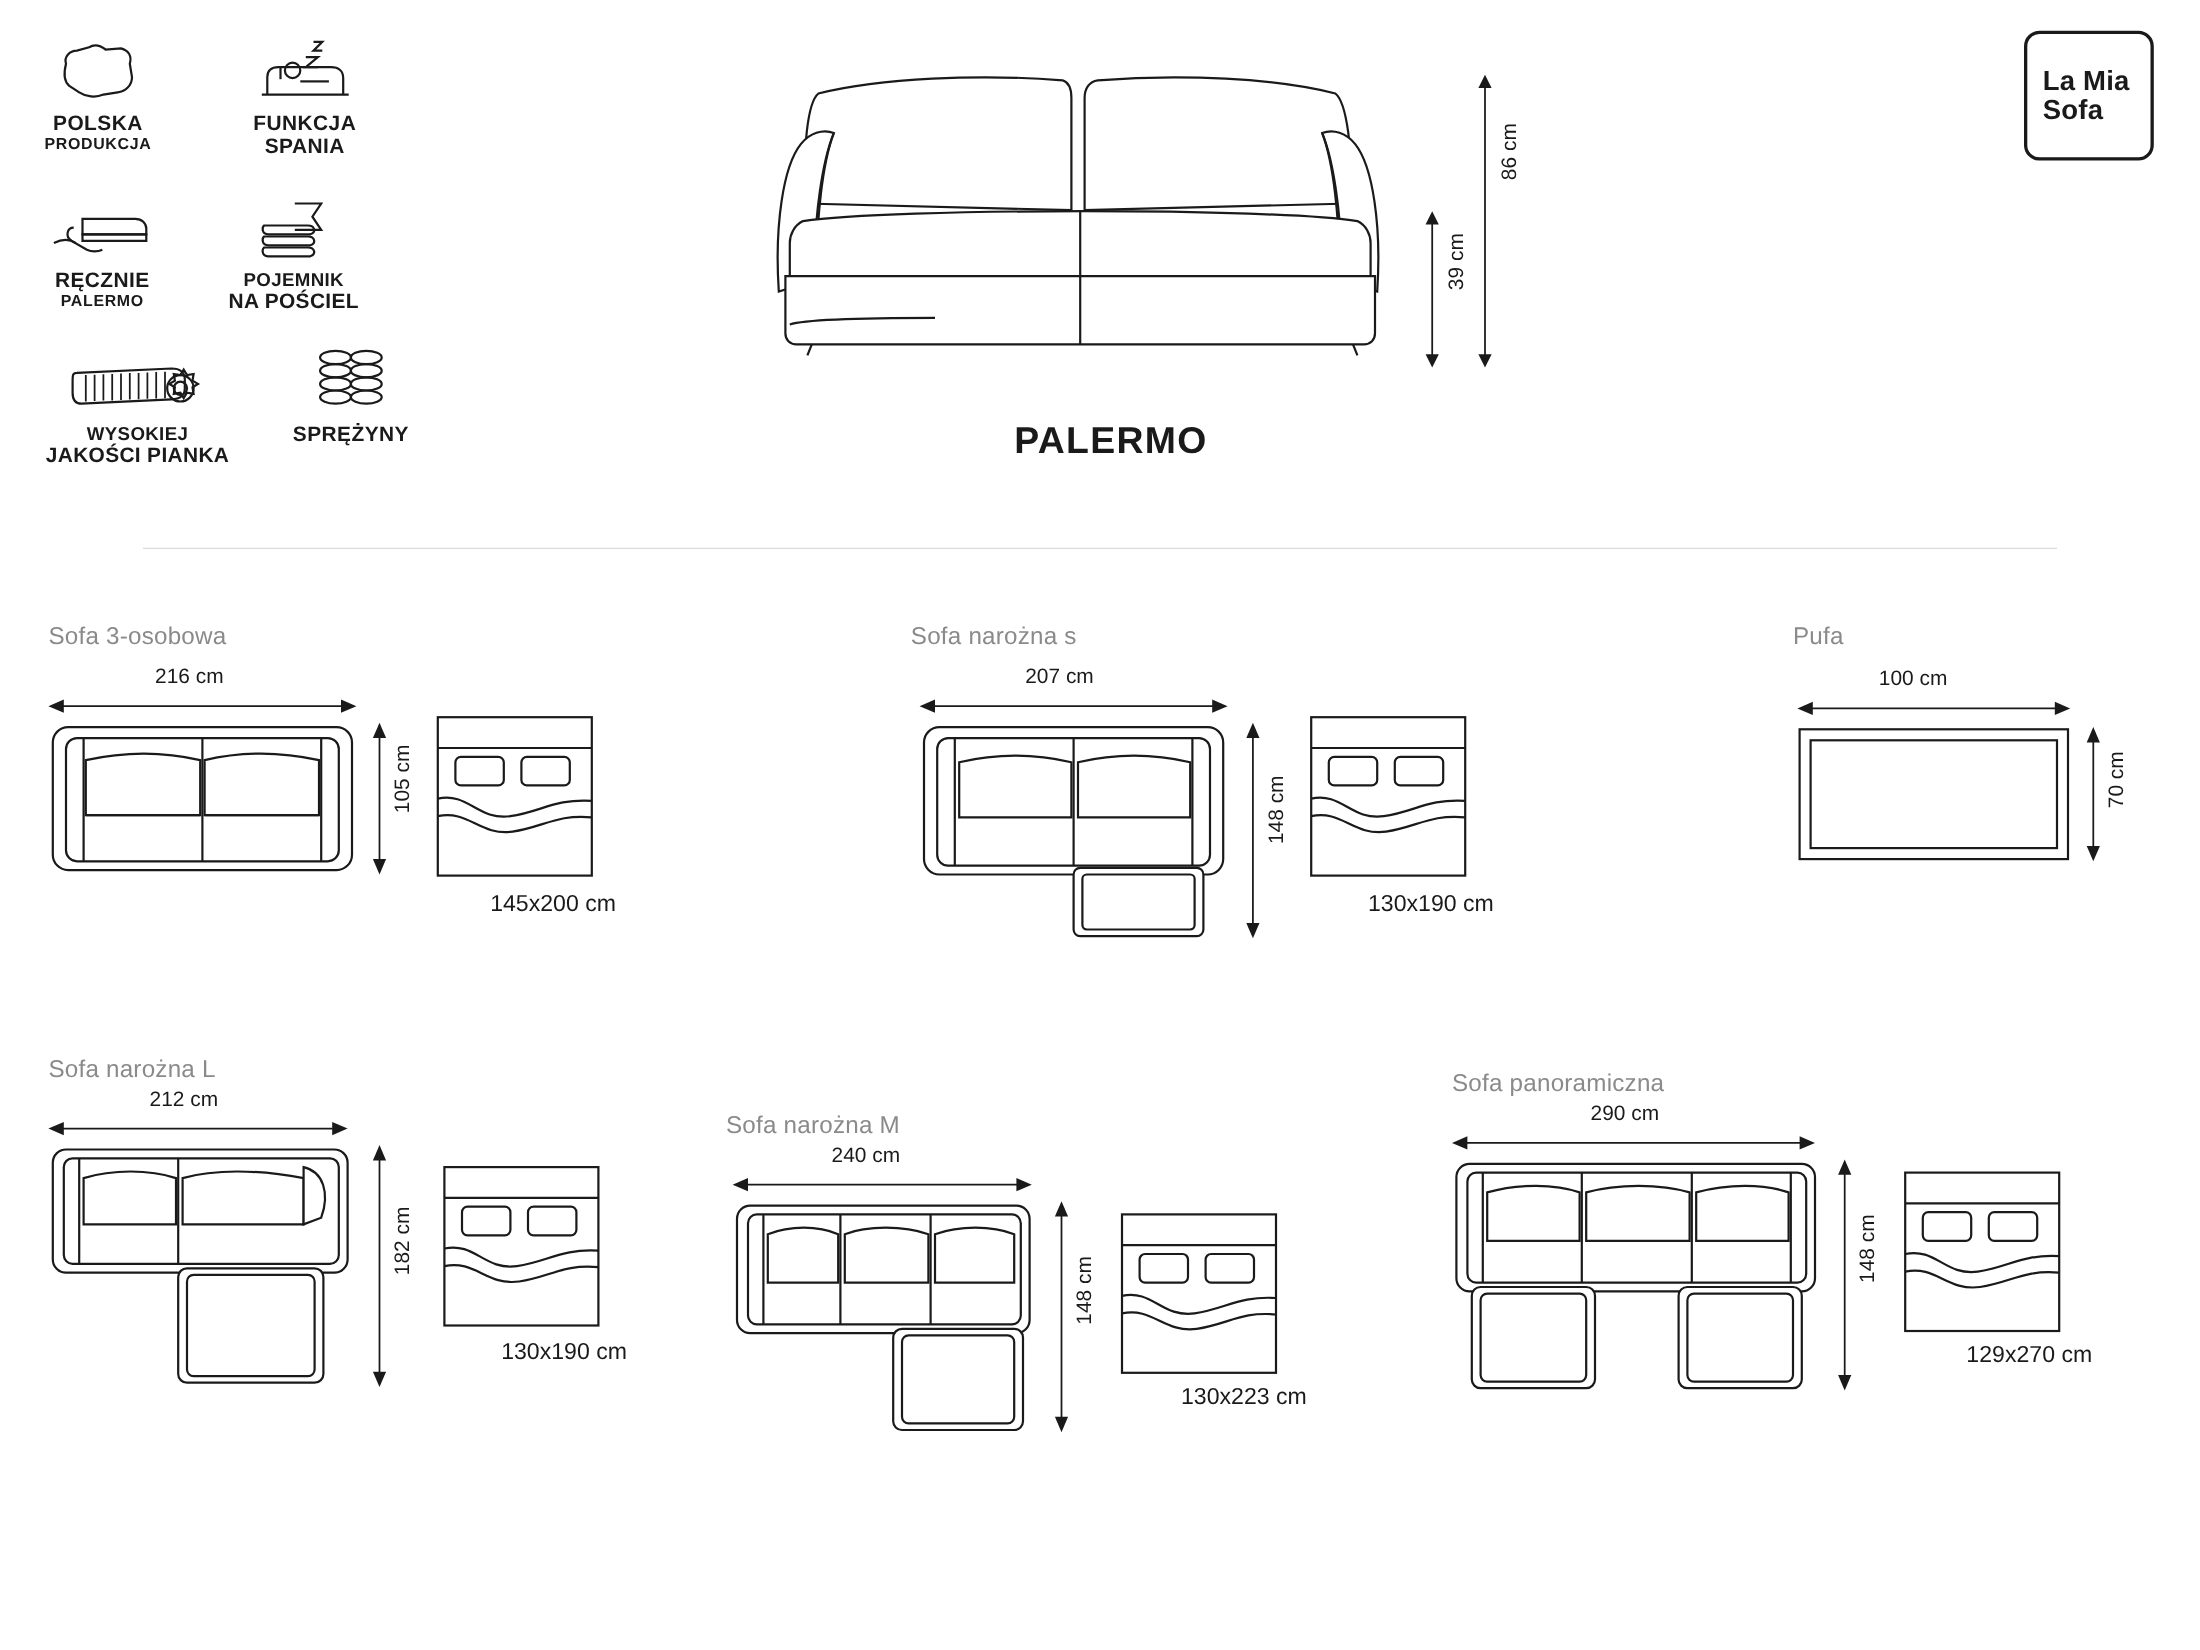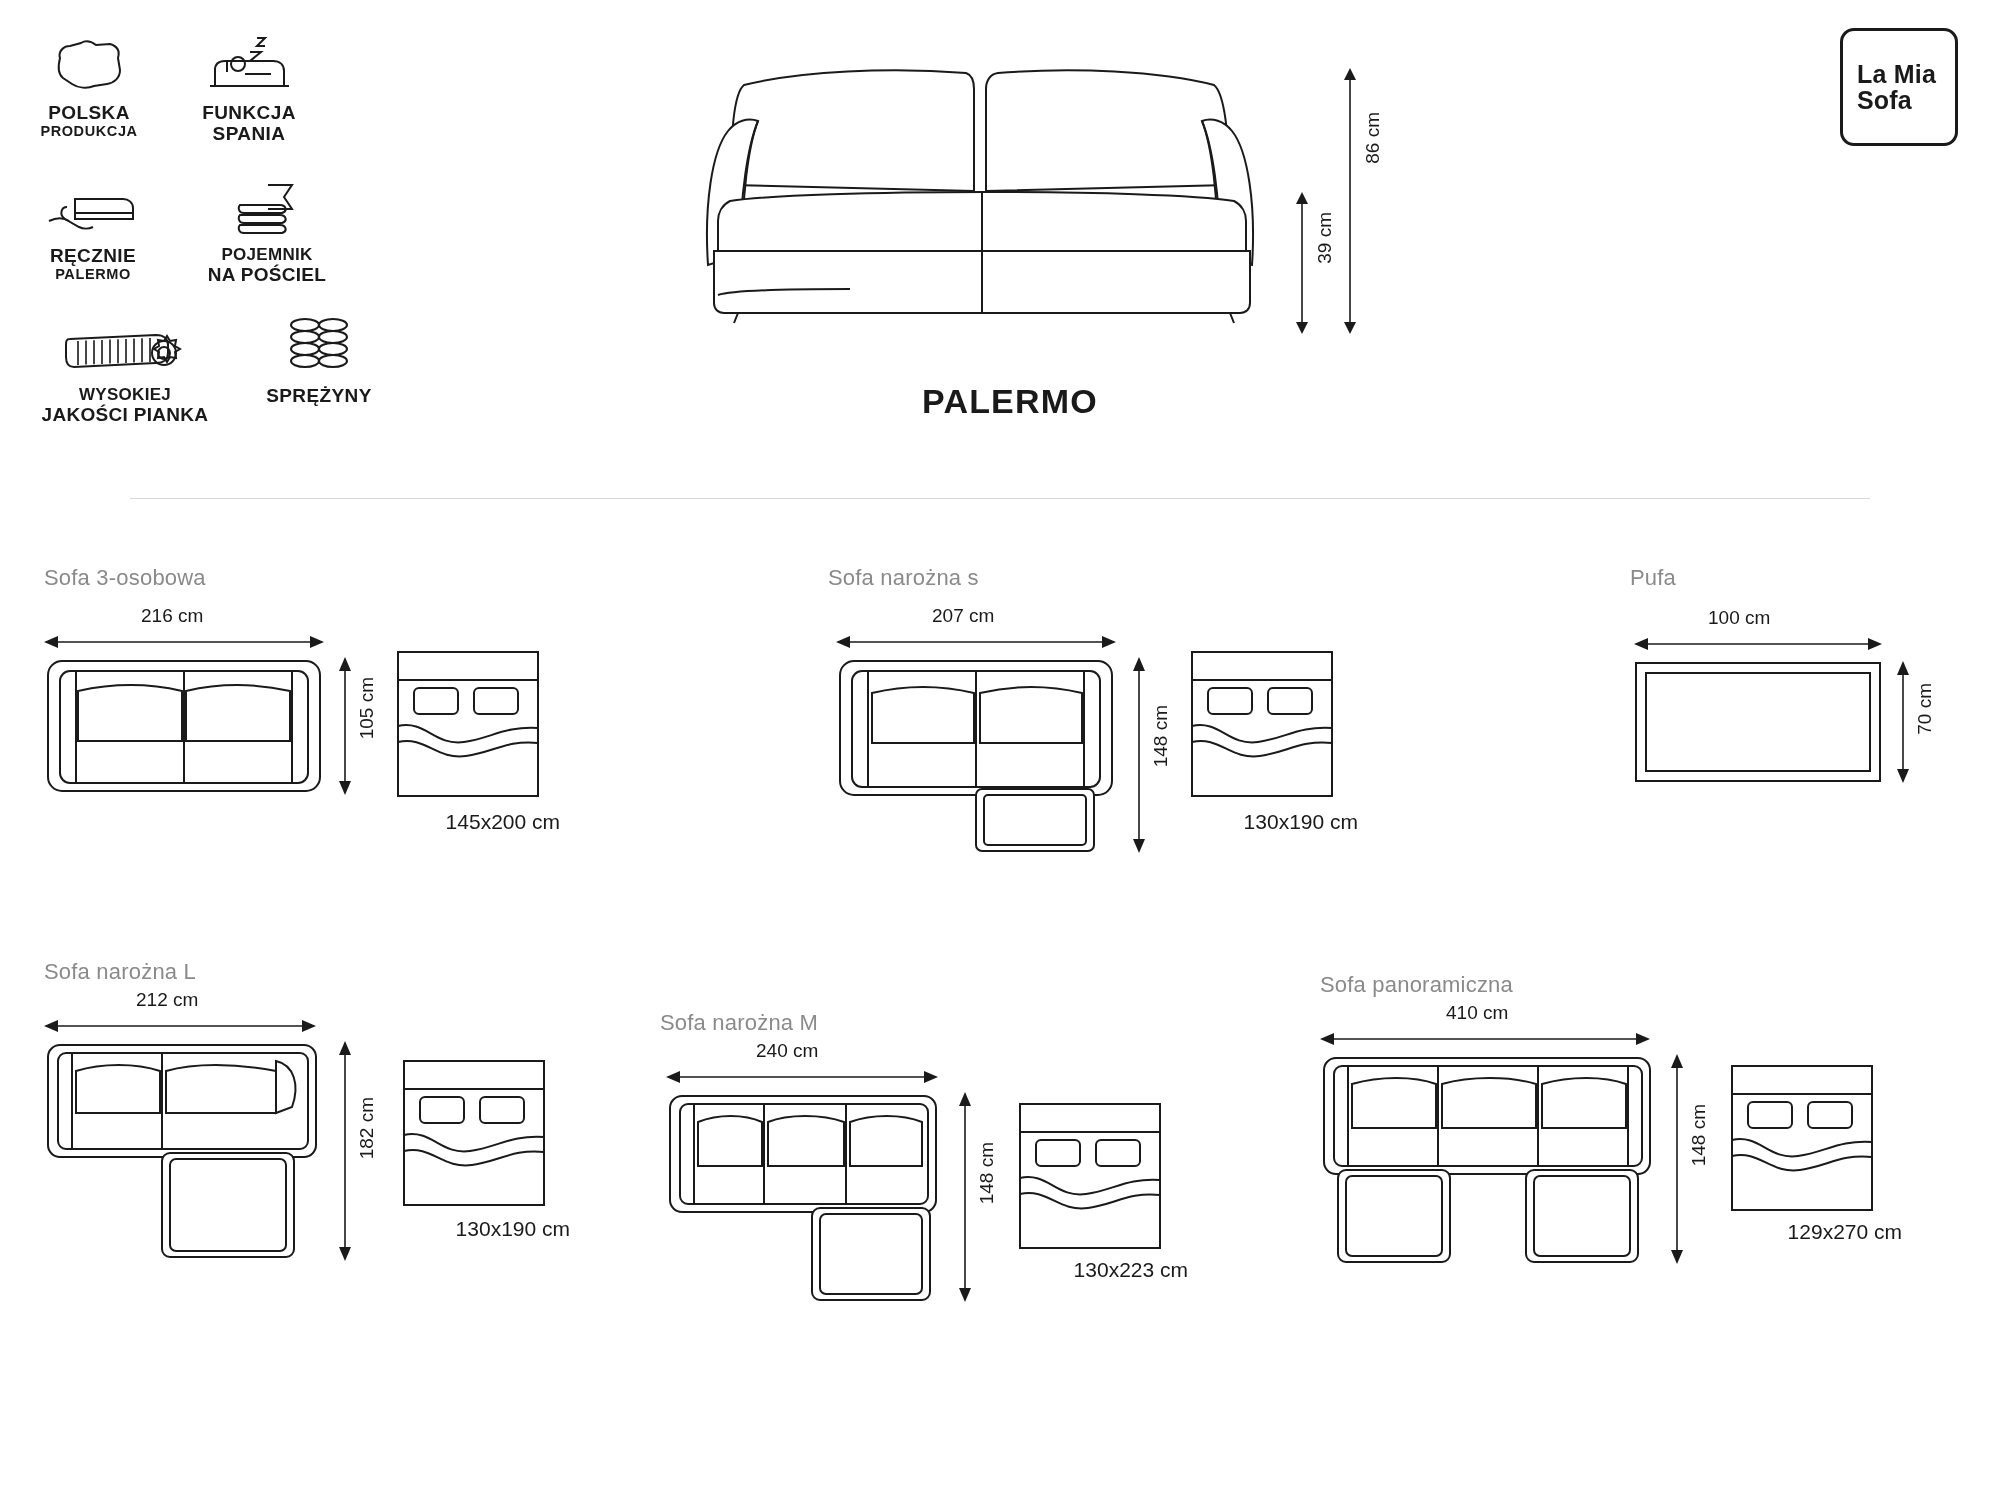--- a/index.html
+++ b/index.html
@@ -51,21 +51,21 @@
   .dim{stroke:#1a1a1a;stroke-width:1.6;fill:none;}
   .dimarrow{fill:#1a1a1a;}
 </style>
 </head>
 <body>
 
 <div class="page">
 
   <div class="features">
 
-    <div class="feat-row" style="gap:36px;">
+    <div class="feat-row" style="gap:64px;">
       <div class="feat" style="width:118px;">
         <div class="ico">
           <svg width="70" height="62" viewBox="0 0 70 62">
             <path class="ln" stroke-width="3" d="M6 24 C4 18 9 12 16 12 L27 9 C32 6 38 8 42 11 L56 10 C63 12 66 17 64 24 L66 36 C66 44 60 49 53 50 L40 52 C33 55 24 54 18 50 L9 44 C4 40 4 32 6 24 Z"></path>
           </svg>
         </div>
         <div class="lbl">
           <div class="l1">POLSKA</div>
           <div class="l2">PRODUKCJA</div>
         </div>
@@ -435,21 +435,21 @@
   <div class="variant" style="left:1320px;top:972px;width:640px;height:330px;">
     <div class="v-title">Sofa panoramiczna</div>
 
     <div style="position:absolute;left:0px;top:58px;">
       <svg width="330" height="18" viewBox="0 0 330 18">
         <path class="dim" d="M8 9 L322 9"></path>
         <path class="dimarrow" d="M0 9 L14 3 L14 15 Z"></path>
         <path class="dimarrow" d="M330 9 L316 3 L316 15 Z"></path>
       </svg>
     </div>
-    <div class="dimtxt" style="position:absolute;left:126px;top:30px;">410 cm</div>
+    <div class="dimtxt" style="position:absolute;left:126px;top:30px;">290 cm</div>
 
     <div style="position:absolute;left:0px;top:82px;">
       <svg width="340" height="216" viewBox="0 0 340 216">
         <rect class="fillw" x="4" y="4" width="326" height="116" rx="12"></rect>
         <rect class="ln" x="14" y="12" width="308" height="100" rx="8"></rect>
         <path class="ln" d="M28 12 L28 112 M308 12 L308 112"></path>
         <path class="ln" d="M118 12 L118 112 M218 12 L218 112"></path>
         <path class="ln" d="M32 30 C60 22 94 22 116 30 L116 74 L32 74 Z"></path>
         <path class="ln" d="M122 30 C150 22 190 22 216 30 L216 74 L122 74 Z"></path>
         <path class="ln" d="M222 30 C250 22 284 22 306 30 L306 74 L222 74 Z"></path>

